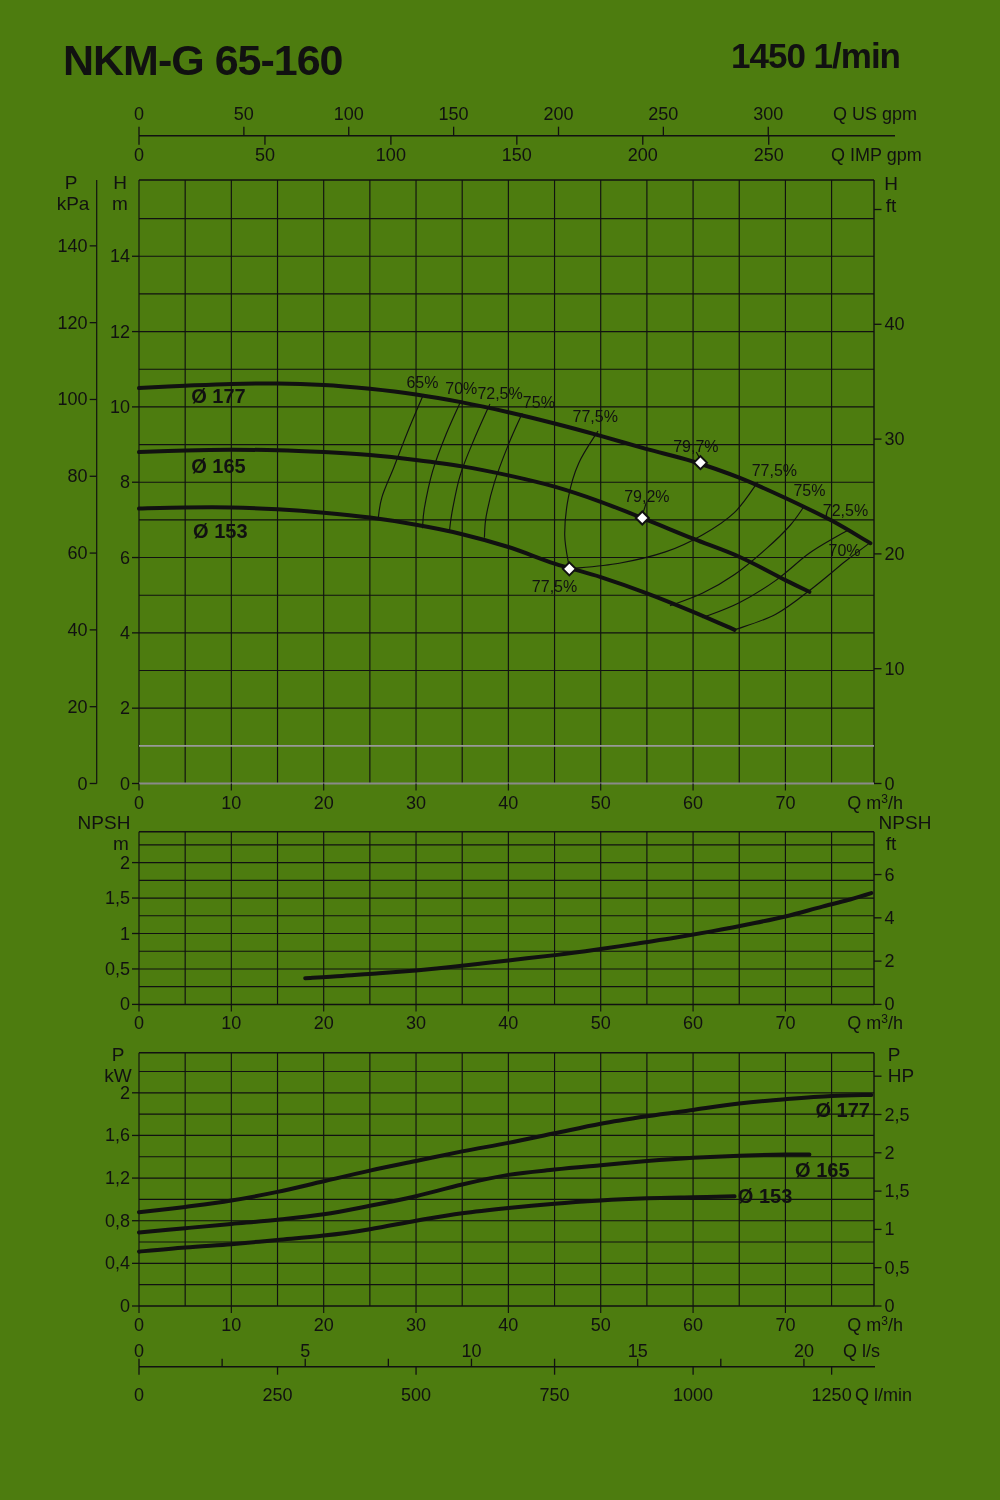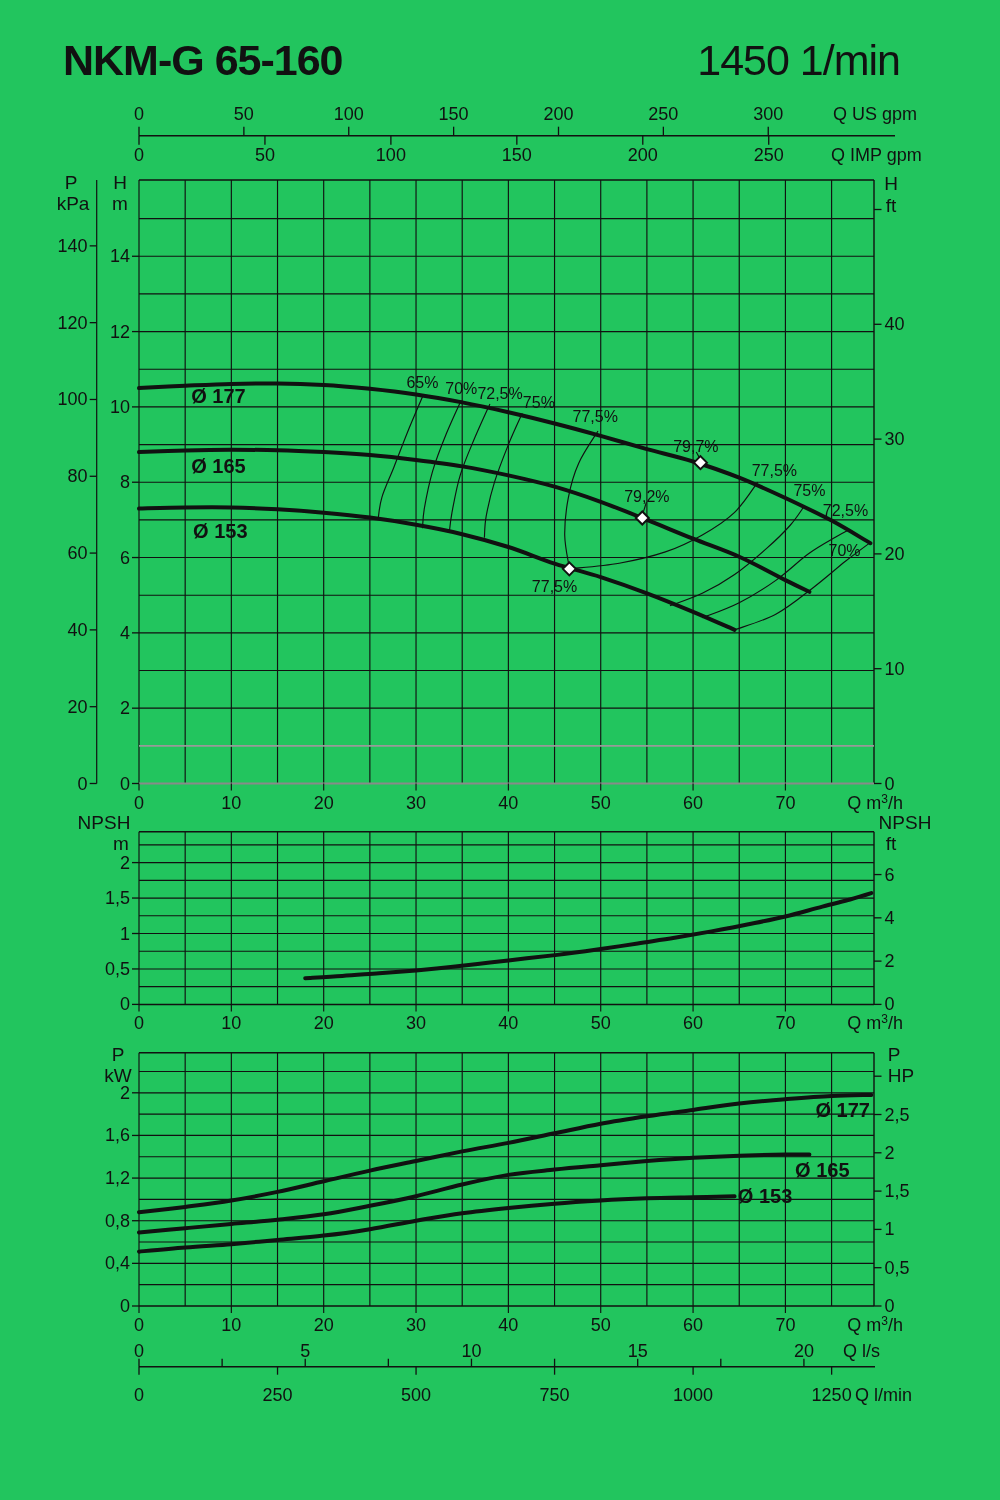--- a/index.html
+++ b/index.html
@@ -1,19 +1,19 @@
 <!DOCTYPE html>
 <html><head>
 <meta charset="utf-8">
 <style>
   html,body{margin:0;padding:0;background:#fff;}
-  #page{position:relative;width:1000px;height:1500px;background:#22c55e;overflow:hidden;
+  #page{position:relative;width:1000px;height:1500px;background:#4d7c0f;overflow:hidden;
         font-family:"Liberation Sans", sans-serif;color:#111;}
   #title{position:absolute;left:63px;top:36px;font-size:43px;font-weight:bold;letter-spacing:-1px;}
-  #speed{position:absolute;right:100px;top:36px;font-size:43px;font-weight:normal;letter-spacing:-1px;}
+  #speed{position:absolute;right:100px;top:36px;font-size:35px;font-weight:bold;letter-spacing:-1px;}
   #chart-svg{position:absolute;left:0;top:0;}
   text{fill:#111;}
 </style>
 </head>
 <body>
 
 <div id="page">
   <div id="title">NKM-G 65-160</div>
   <div id="speed">1450 1/min</div>
   <svg id="chart-svg" width="1000" height="1500" viewBox="0 0 1000 1500">

